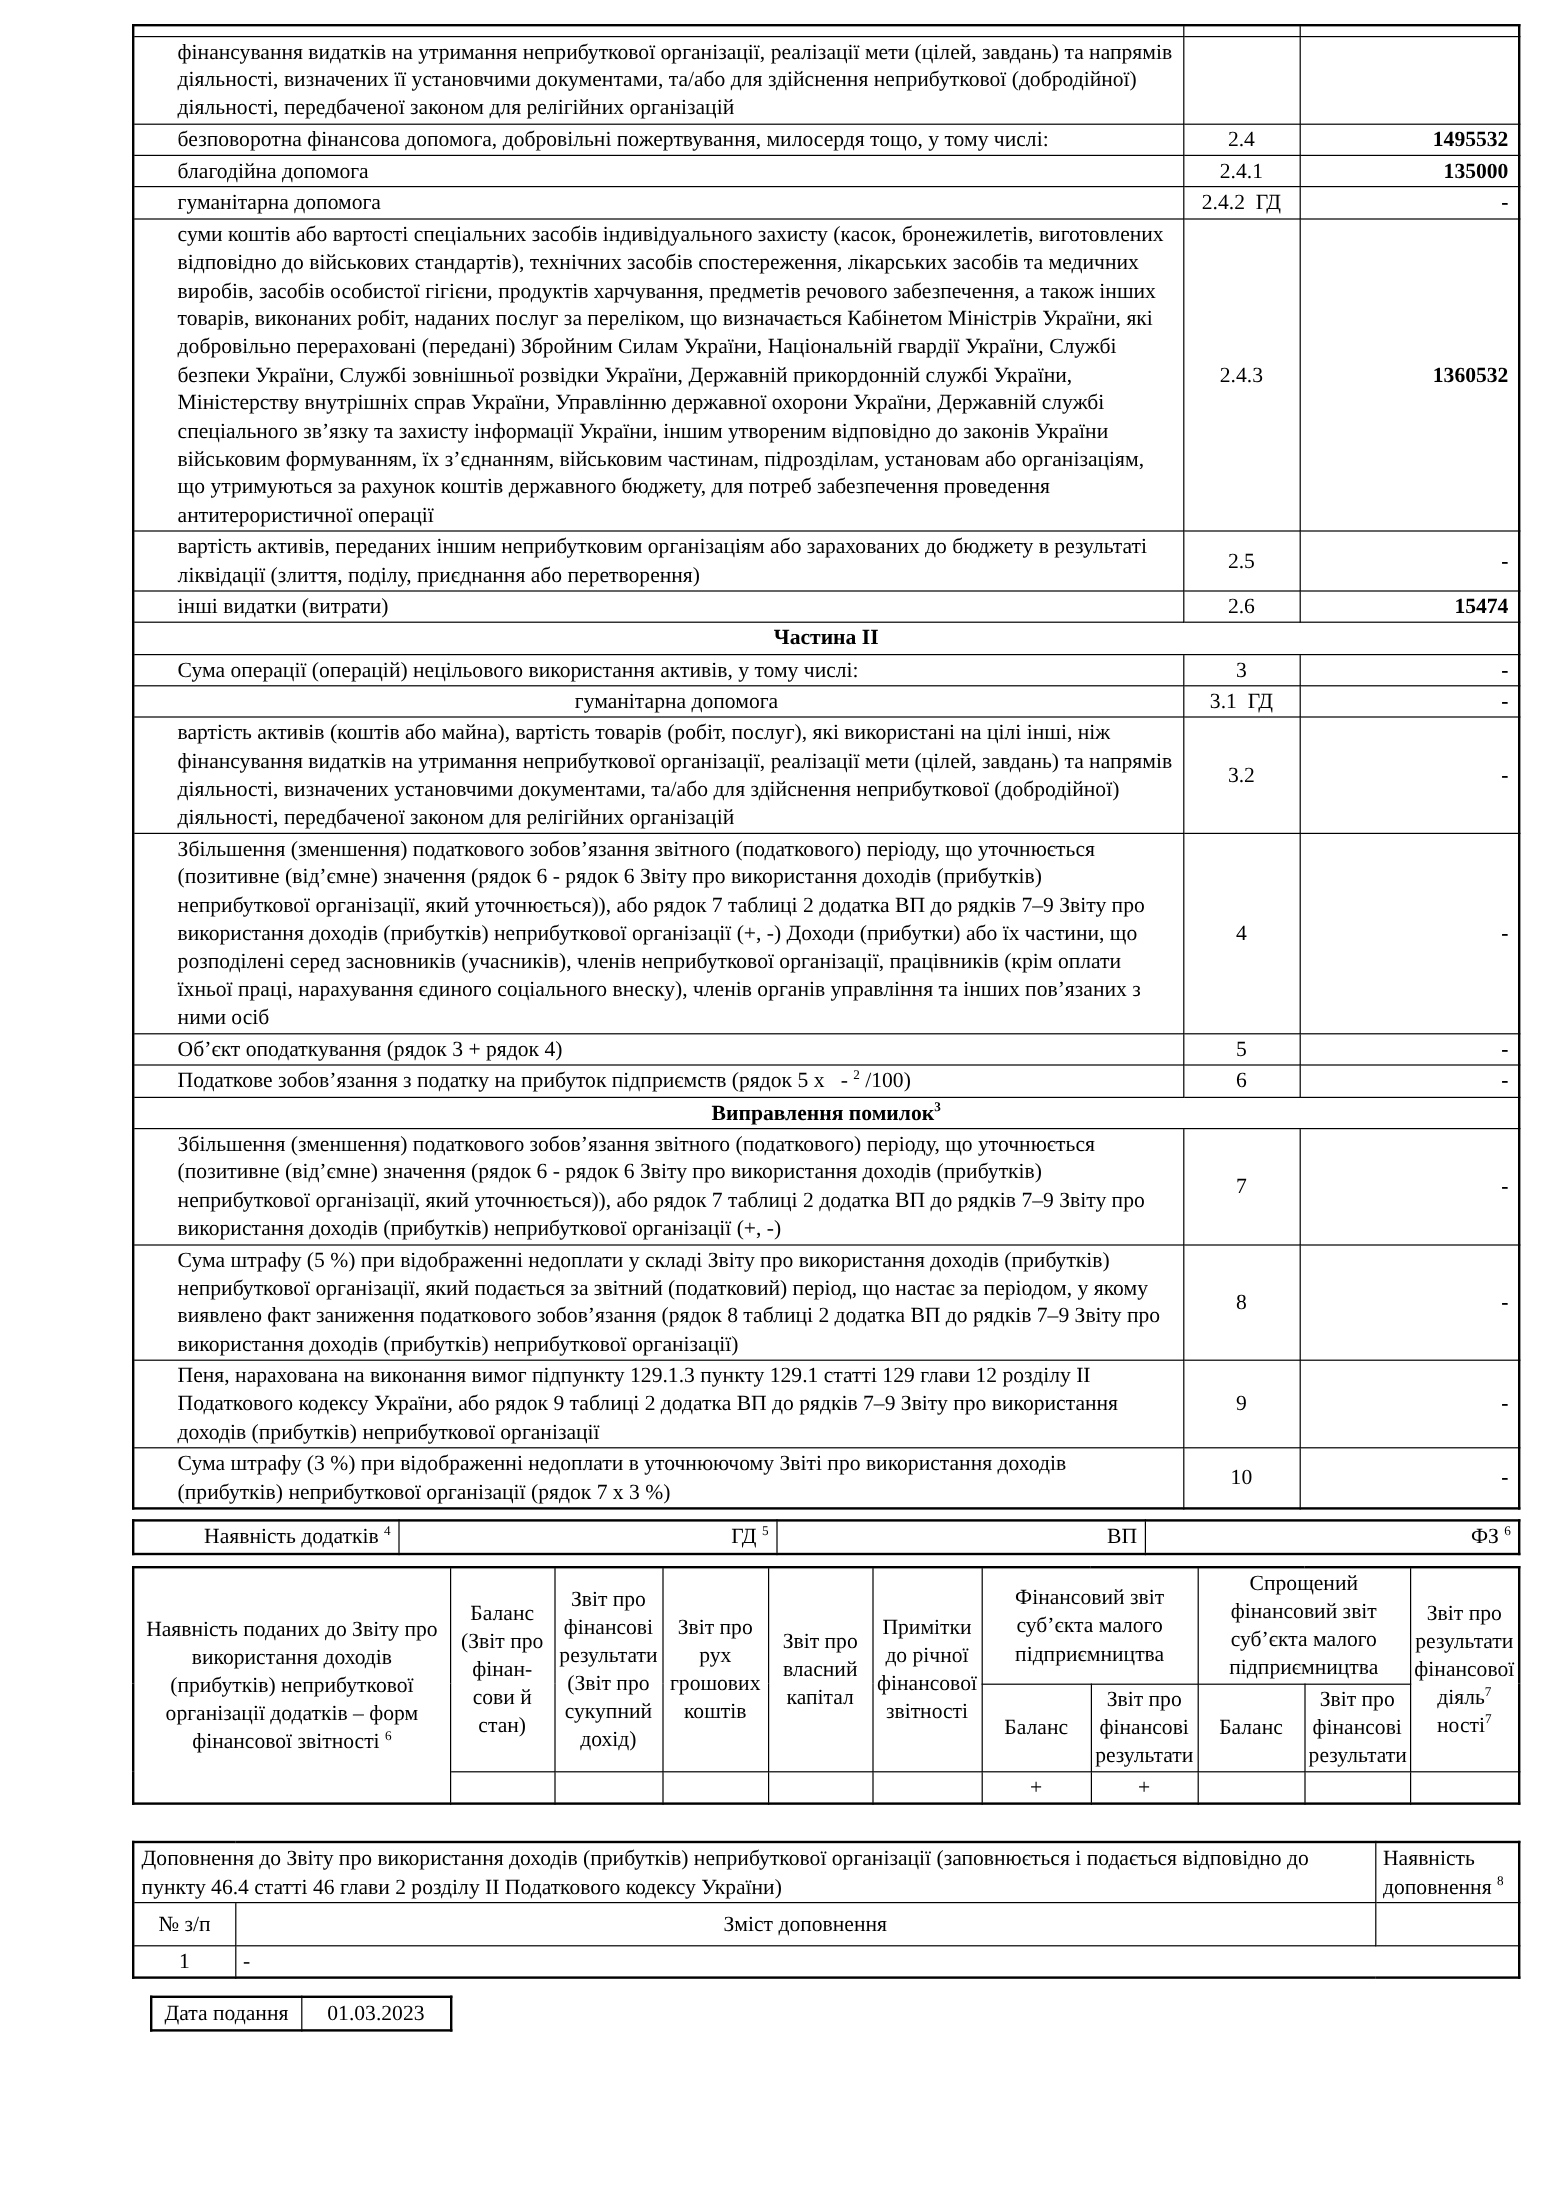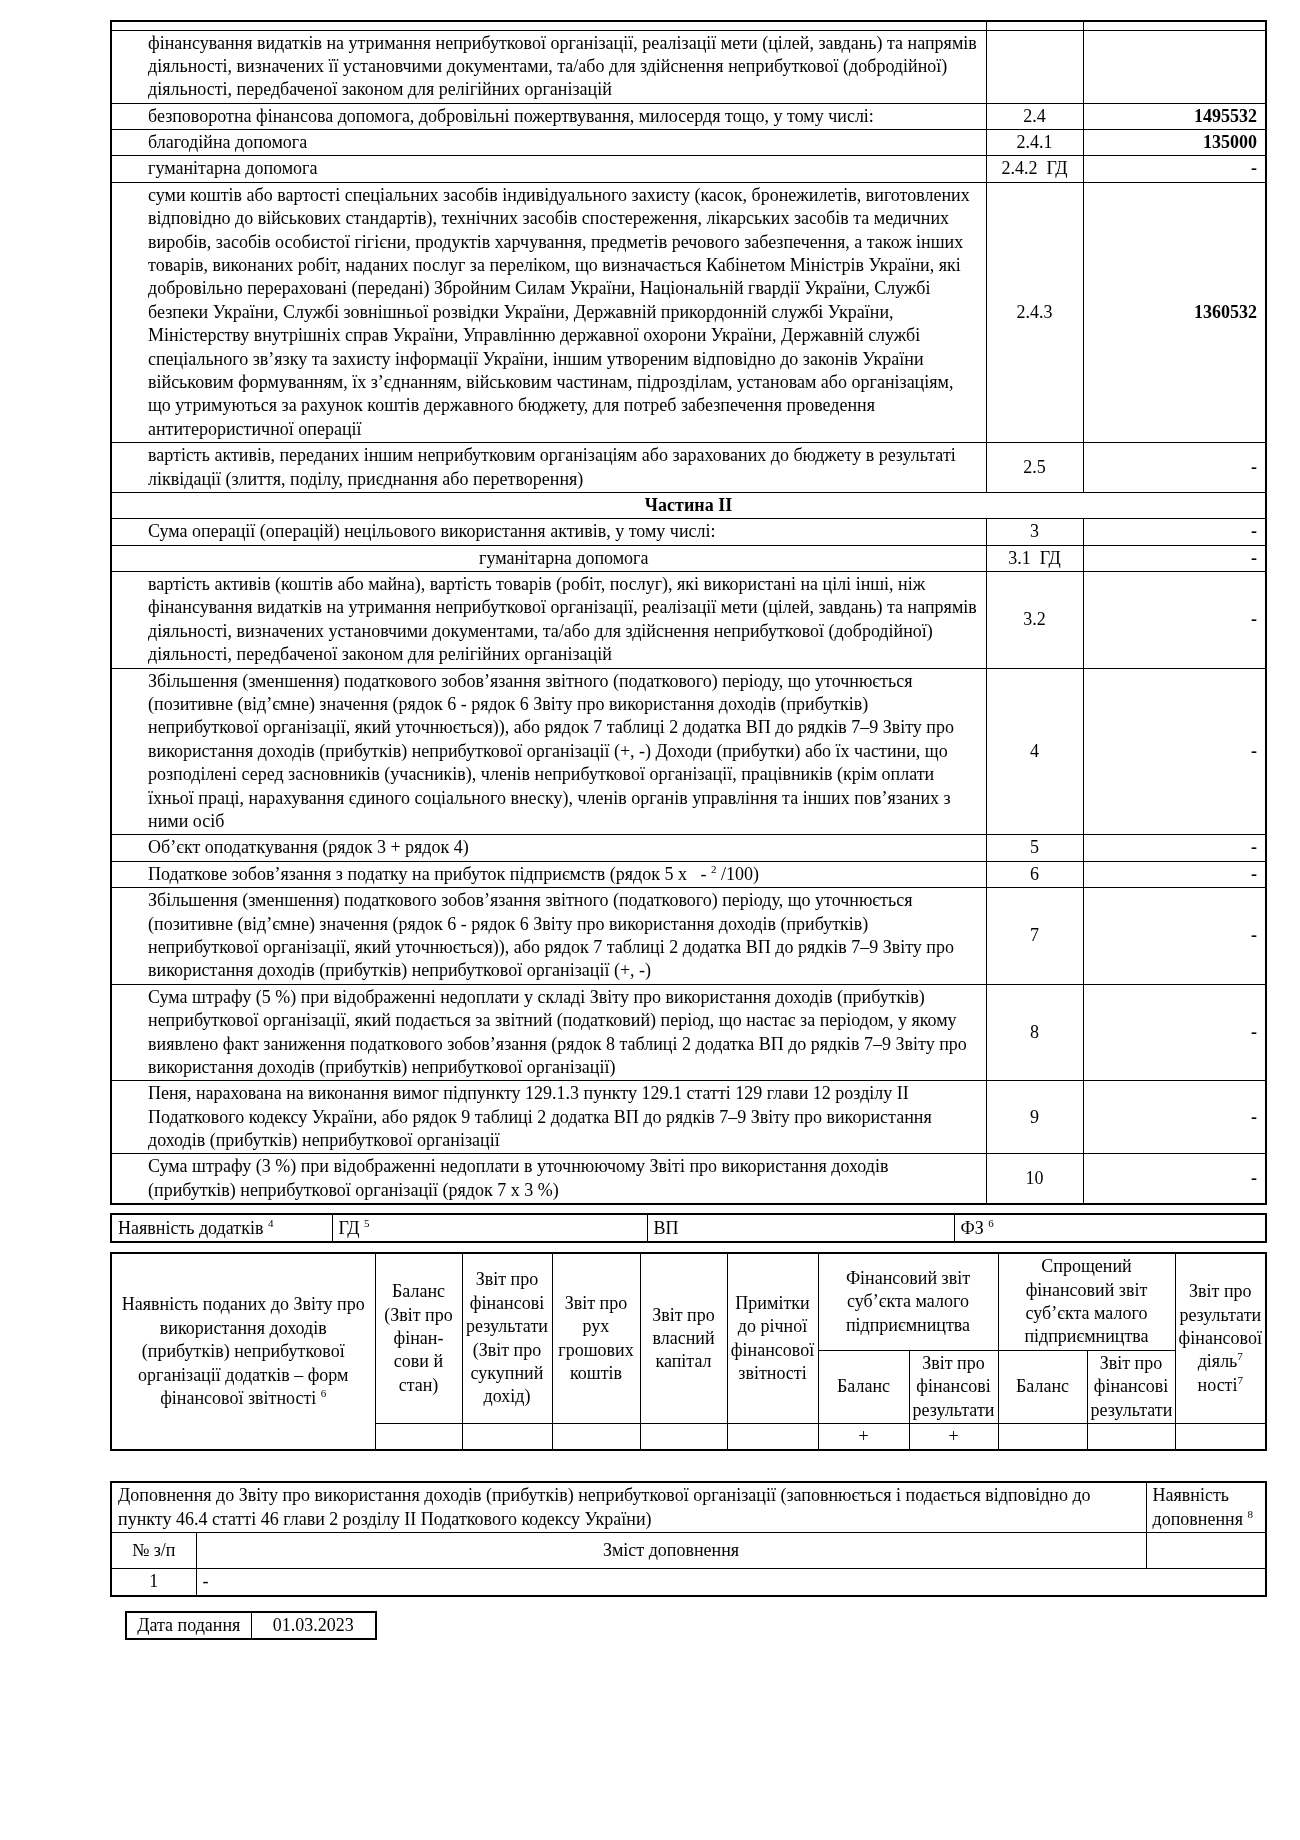--- a/index.html
+++ b/index.html
@@ -15,21 +15,21 @@
   .desc { text-align:left;padding-left:36px; }
   .desc.center { text-align:center; }
   .code { text-align:center; padding:1px 2px; white-space:nowrap; }
   .val  { text-align:right; font-weight:bold; padding-right:8px;border-radius:11px; }
   .sec-header { text-align:center; font-weight:bold; }
   .stub td { height:9px; padding:0; }
   sup { font-size:11px; line-height:0; }
   .gap8  { margin-top:8px; }
   .gap9  { margin-top:9px; }
   .gap30 { margin-top:30px; }
-  .attach-table td { text-align:left; height:28px; }
+  .attach-table td { text-align:right; height:28px; }
   .fin-table td { text-align:center; padding:1px 3px; }
   .fin-r1 { height:94px; }
   .fin-r2 { height:58px; }
   .fin-r3 { height:26px; }
   .supp-table .supp-head { text-align:left; height:44px; }
   .supp-table .supp-sub  { text-align:center; height:36px; }
   .supp-table .supp-val  { height:24px; }
   .footer-statement { margin:42px 0 0 0; width:1155px; }
   .date-table { width:250px; margin:14px 0 0 15px; }
   .date-table td { text-align:center; height:21px; }
@@ -76,20 +76,25 @@
       <td class="desc">суми коштів або вартості спеціальних засобів індивідуального захисту (касок, бронежилетів, виготовлених відповідно до військових стандартів), технічних засобів спостереження, лікарських засобів та медичних виробів, засобів особистої гігієни, продуктів харчування, предметів речового забезпечення, а також інших товарів, виконаних робіт, наданих послуг за переліком, що визначається Кабінетом Міністрів України, які добровільно перераховані (передані) Збройним Силам України, Національній гвардії України, Службі безпеки України, Службі зовнішньої розвідки України, Державній прикордонній службі України, Міністерству внутрішніх справ України, Управлінню державної охорони України, Державній службі спеціального зв’язку та захисту інформації України, іншим утвореним відповідно до законів України військовим формуванням, їх з’єднанням, військовим частинам, підрозділам, установам або організаціям, що утримуються за рахунок коштів державного бюджету, для потреб забезпечення проведення антитерористичної операції</td>
       <td class="code">2.4.3</td>
       <td class="val">1360532</td>
     </tr>
     <tr>
       <td class="desc">вартість активів, переданих іншим неприбутковим організаціям або зарахованих до бюджету в результаті ліквідації (злиття, поділу, приєднання або перетворення)</td>
       <td class="code">2.5</td>
       <td class="val">-</td>
     </tr>
     <tr>
+      <td class="desc">інші видатки (витрати)</td>
+      <td class="code">2.6</td>
+      <td class="val">15474</td>
+    </tr>
+    <tr>
       <td class="sec-header" colspan="3">Частина II</td>
     </tr>
     <tr>
       <td class="desc">Сума операції (операцій) нецільового використання активів, у тому числі:</td>
       <td class="code">3</td>
       <td class="val">-</td>
     </tr>
     <tr>
       <td class="desc center">гуманітарна допомога</td>
       <td class="code">3.1&nbsp;&nbsp;ГД</td>
@@ -107,20 +112,23 @@
     </tr>
     <tr>
       <td class="desc">Об’єкт оподаткування (рядок 3 + рядок 4)</td>
       <td class="code">5</td>
       <td class="val">-</td>
     </tr>
     <tr>
       <td class="desc"><span>Податкове зобов’язання з податку на прибуток підприємств (рядок 5 х &nbsp; - </span><sup>2</sup><span> /100)</span></td>
       <td class="code">6</td>
       <td class="val">-</td>
+    </tr>
+    <tr>
+      <td class="sec-header" colspan="3"><span>Виправлення помилок</span><sup>3</sup></td>
     </tr>
     <tr>
       <td class="desc">Збільшення (зменшення) податкового зобов’язання звітного (податкового) періоду, що уточнюється (позитивне (від’ємне) значення (рядок 6 - рядок 6 Звіту про використання доходів (прибутків) неприбуткової організації, який уточнюється)), або рядок 7 таблиці 2 додатка ВП до рядків 7–9 Звіту про використання доходів (прибутків) неприбуткової організації (+, -)</td>
       <td class="code">7</td>
       <td class="val">-</td>
     </tr>
     <tr>
       <td class="desc">Сума штрафу (5 %) при відображенні недоплати у складі Звіту про використання доходів (прибутків) неприбуткової організації, який подається за звітний (податковий) період, що настає за періодом, у якому виявлено факт заниження податкового зобов’язання (рядок 8 таблиці 2 додатка ВП до рядків 7–9 Звіту про використання доходів (прибутків) неприбуткової організації)</td>
       <td class="code">8</td>
       <td class="val">-</td>

